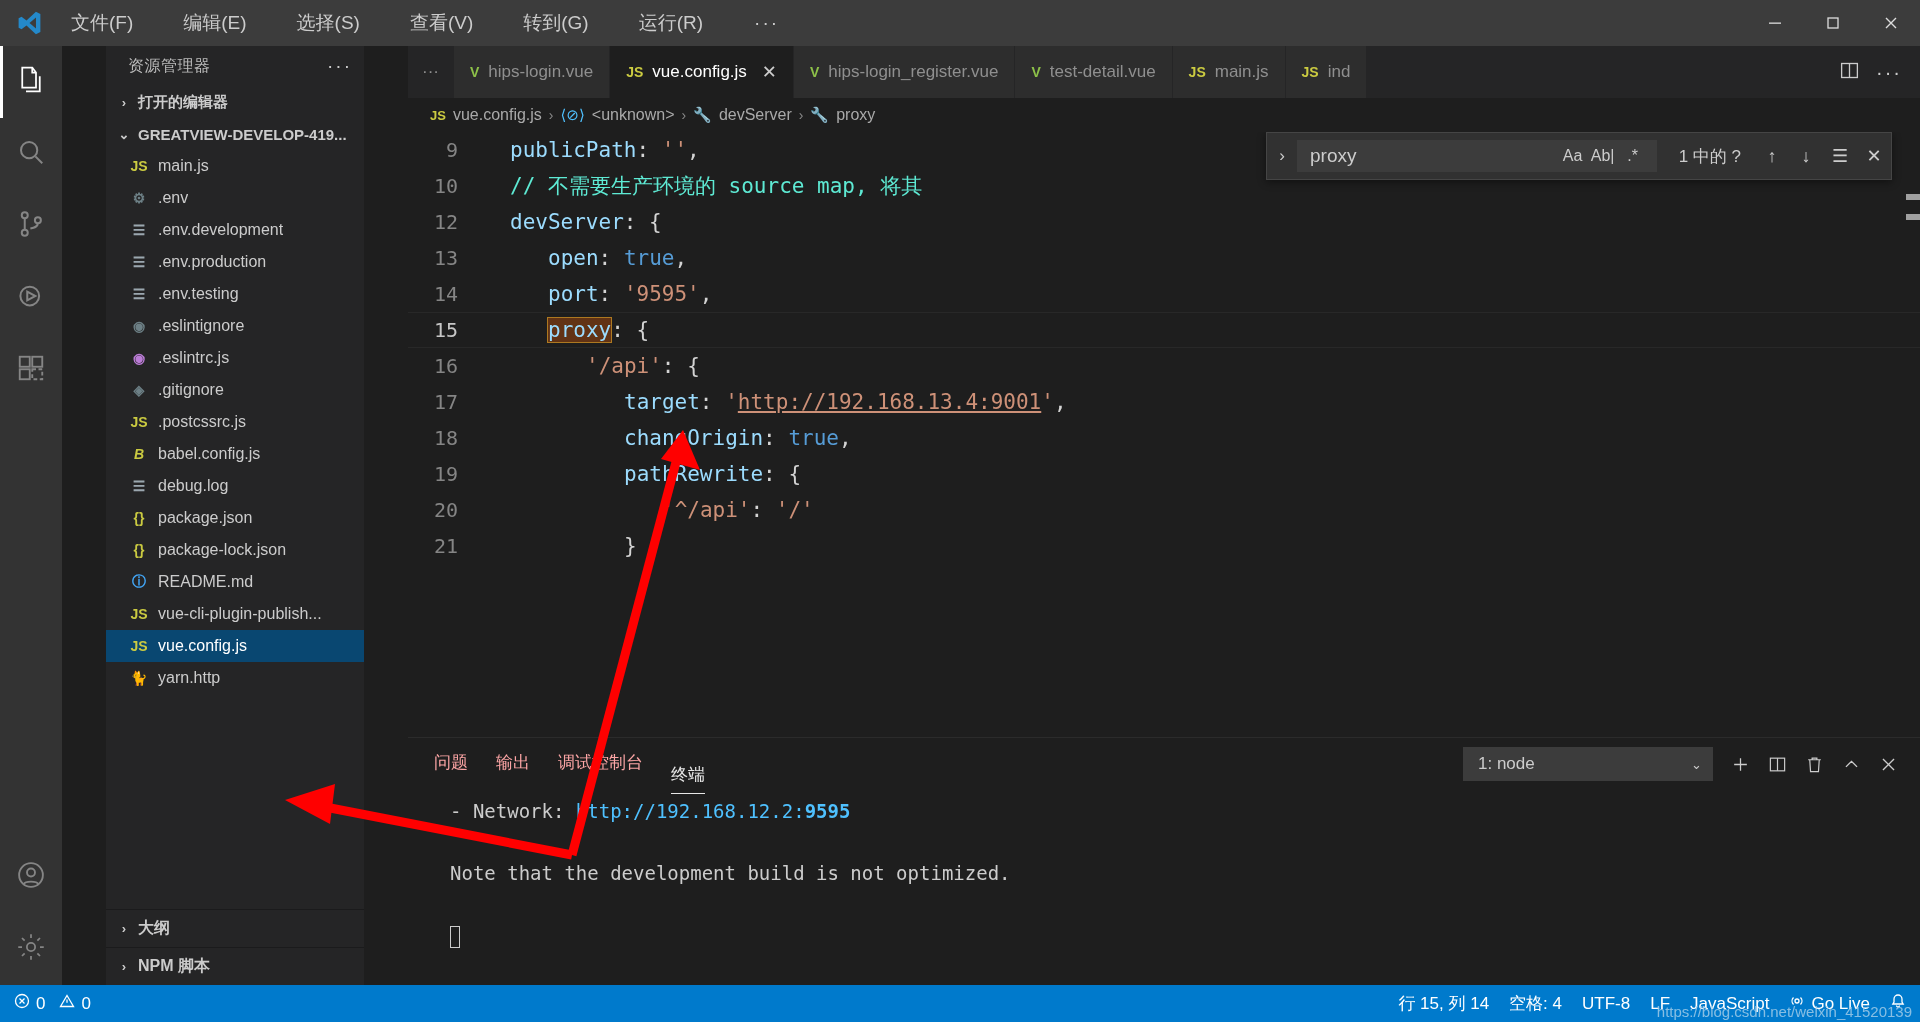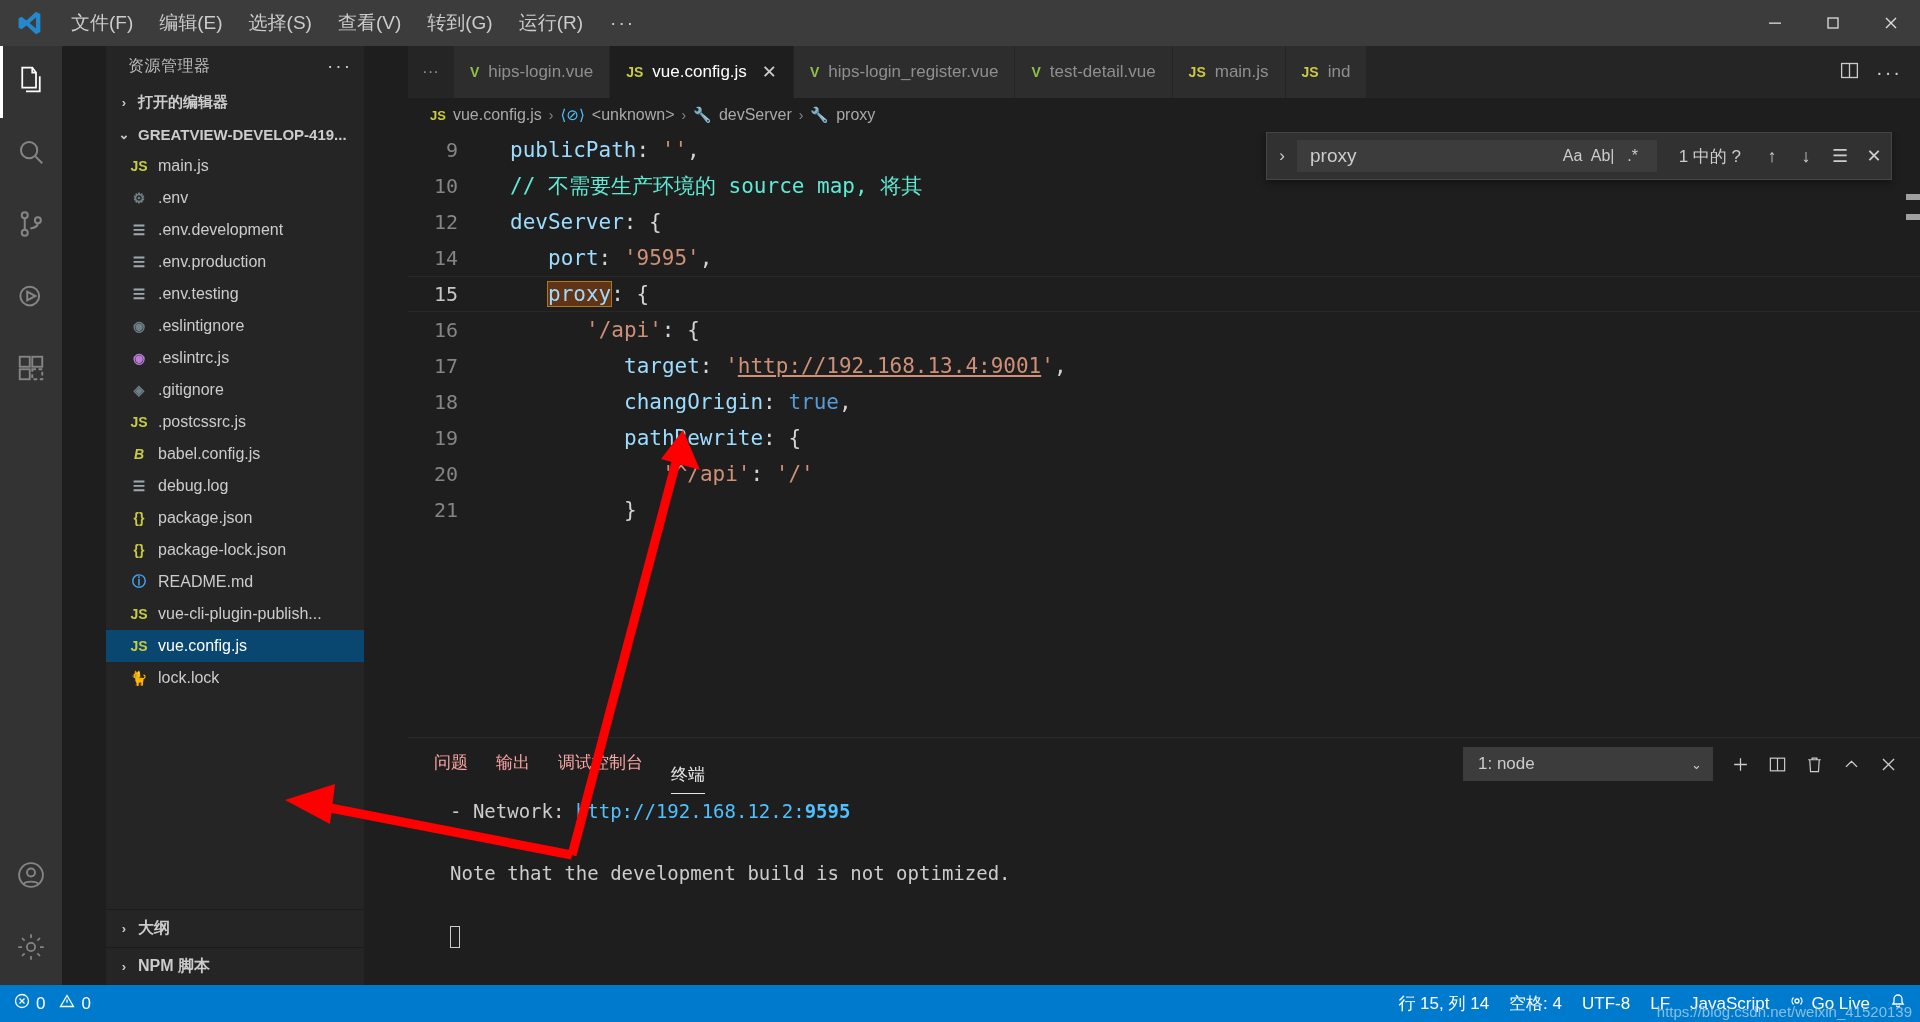--- a/index.html
+++ b/index.html
@@ -12,21 +12,21 @@
   }
   #app { position: relative; width: 1920px; height: 1022px; display: flex; flex-direction: column; }
 
   
   .titlebar {
     height: 46px; background: #3c3c3c; display: flex; align-items: center;
     flex: 0 0 46px; position: relative;
   }
   .vs-logo { width: 58px; display: flex; align-items: center; justify-content: center; }
   .vs-logo svg { width: 26px; height: 26px; }
-  .menu { display: flex; align-items: center; }
+  .menu { display: flex; align-items: center; gap: 24px; }
   .menu-item {
     padding: 0 13px; font-size: 19px; color: #cccccc; line-height: 46px;
     white-space: nowrap; cursor: default;
   }
   .menu-dots { padding: 0 14px; font-size: 19px; color: #cccccc; letter-spacing: 2px; line-height: 30px;}
   .title-text {
     position: absolute; left: 0; right: 0; text-align: center;
     font-size: 18px; color: #bbbbbb; pointer-events: none;
     white-space: nowrap; overflow: hidden;
   }
@@ -394,21 +394,21 @@
           <div class="row">
             <span class="fi js">JS</span>
             <span class="fname">vue-cli-plugin-publish...</span>
           </div>
           <div class="row selected">
             <span class="fi js">JS</span>
             <span class="fname">vue.config.js</span>
           </div>
           <div class="row">
             <span class="fi yarn">🐈</span>
-            <span class="fname">lock.lock</span>
+            <span class="fname">yarn.http</span>
           </div>
         </div>
 
       <div class="sidebar-bottom">
         <div class="sb-section">
           <span class="twisty">›</span>
           <span>大纲</span>
         </div>
         <div class="sb-section">
           <span class="twisty">›</span>
@@ -471,20 +471,21 @@
         <span class="sep">›</span>
         <span class="bc-wrench">🔧</span>
         <span>proxy</span>
       </div>
 
       <div class="editor-wrap">
         <div class="editor" id="editor">
             <div class="code-line"><span class="ln">9</span><span class="ctext" style="padding-left: 24px;"><span class="prop">publicPath</span><span class="pun">: </span><span class="str">''</span><span class="pun">,</span></span></div>
             <div class="code-line"><span class="ln">10</span><span class="ctext" style="padding-left: 24px;"><span class="com">// 不需要生产环境的 source map, 将其</span></span></div>
             <div class="code-line"><span class="ln">12</span><span class="ctext" style="padding-left: 24px;"><span class="prop">devServer</span><span class="pun">: </span><span class="pun">{</span></span></div>
+            <div class="code-line"><span class="ln">13</span><span class="ctext" style="padding-left: 62px;"><span class="prop">open</span><span class="pun">: </span><span class="lit">true</span><span class="pun">,</span></span></div>
             <div class="code-line"><span class="ln">14</span><span class="ctext" style="padding-left: 62px;"><span class="prop">port</span><span class="pun">: </span><span class="str">'9595'</span><span class="pun">,</span></span></div>
             <div class="code-line cur"><span class="ln">15</span><span class="ctext" style="padding-left: 62px;"><span class="prop hl-find">proxy</span><span class="pun">: </span><span class="pun">{</span></span></div>
             <div class="code-line"><span class="ln">16</span><span class="ctext" style="padding-left: 100px;"><span class="str">'/api'</span><span class="pun">: </span><span class="pun">{</span></span></div>
             <div class="code-line"><span class="ln">17</span><span class="ctext" style="padding-left: 138px;"><span class="prop">target</span><span class="pun">: </span><span class="str">'</span><span class="link">http://192.168.13.4:9001</span><span class="str">'</span><span class="pun">,</span></span></div>
             <div class="code-line"><span class="ln">18</span><span class="ctext" style="padding-left: 138px;"><span class="prop">changOrigin</span><span class="pun">: </span><span class="lit">true</span><span class="pun">,</span></span></div>
             <div class="code-line"><span class="ln">19</span><span class="ctext" style="padding-left: 138px;"><span class="prop">pathRewrite</span><span class="pun">: </span><span class="pun">{</span></span></div>
             <div class="code-line"><span class="ln">20</span><span class="ctext" style="padding-left: 176px;"><span class="str">'^/api'</span><span class="pun">: </span><span class="str">'/'</span></span></div>
             <div class="code-line"><span class="ln">21</span><span class="ctext" style="padding-left: 138px;"><span class="pun">}</span></span></div>
           </div>
 

